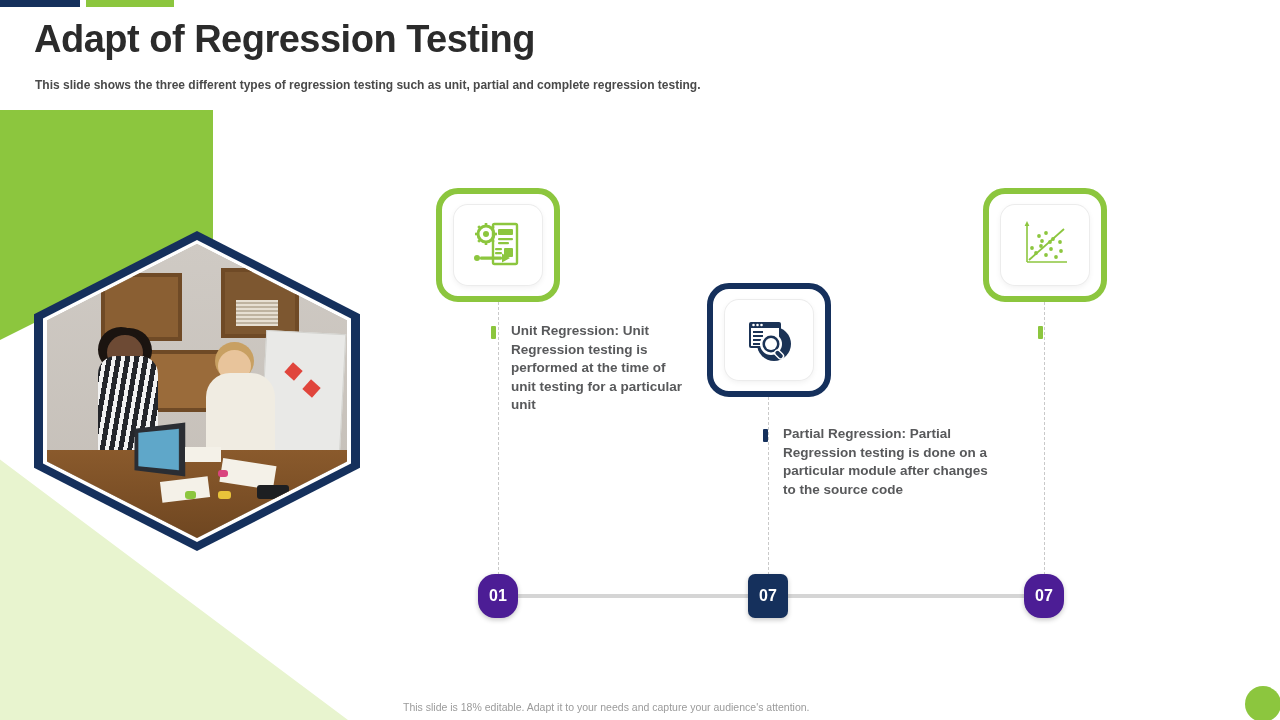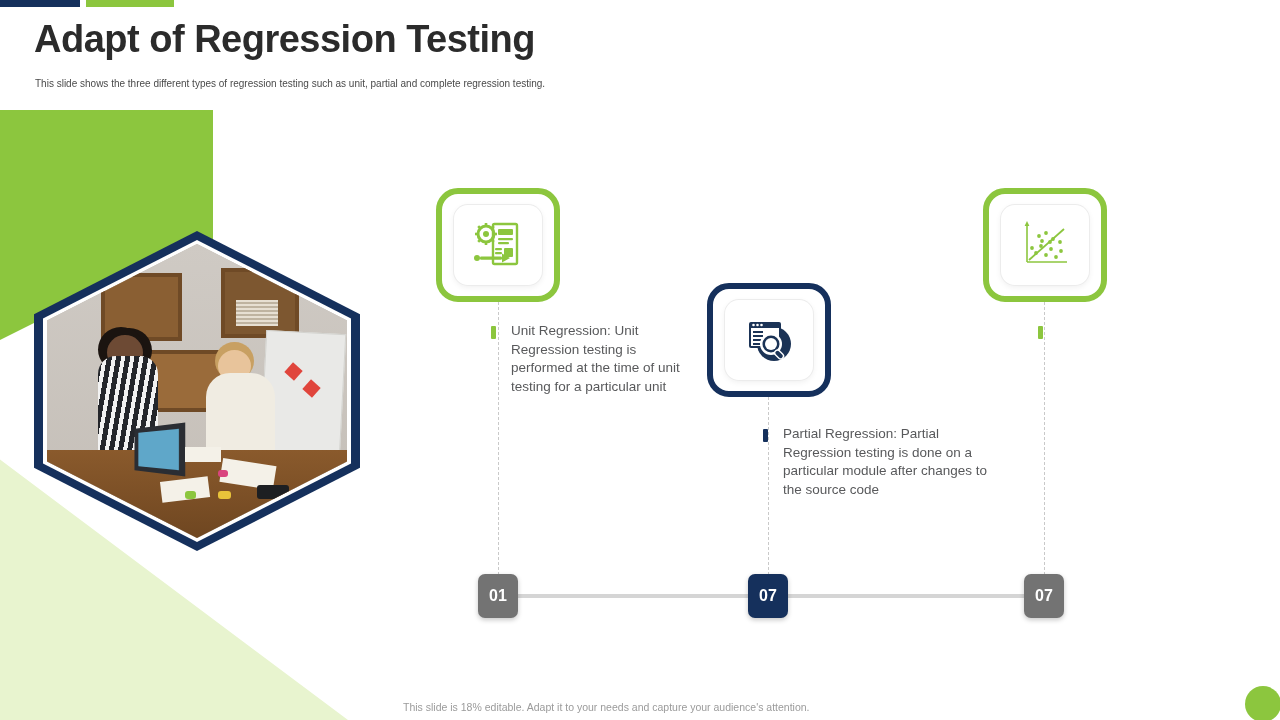--- a/index.html
+++ b/index.html
@@ -35,23 +35,24 @@
     left: 34px; top: 18px;
     font-size: 38px;
     font-weight: bold;
     letter-spacing: -0.5px;
     color: #2b2b2b;
     white-space: nowrap;
   }
   .page-subtitle {
     position: absolute;
     left: 35px; top: 78px;
-    font-size: 10px;
+    font-size: 12px;
     color: #4a4a4a;
     white-space: nowrap;
+    font-weight: bold;
   }
 
   
   .shape-pale {
     position: absolute;
     left: 0; top: 300px;
     width: 348px; height: 420px;
     background: #e8f4cf;
     clip-path: polygon(0 0, 0 100%, 100% 100%, 0 38%);
   }
@@ -167,21 +168,21 @@
   }
   #dash-1 { left: 498px; top: 302px; height: 278px; }
   #dash-2 { left: 768px; top: 397px; height: 183px; }
   #dash-3 { left: 1044px; top: 302px; height: 278px; }
 
   
   .desc {
     position: absolute;
     font-size: 13.5px;
     line-height: 18.5px;
-    font-weight: normal;
+    font-weight: bold;
     color: #58595b;
   }
   .desc .marker {
     position: absolute;
     left: -20px; top: 4px;
     width: 5px; height: 13px;
     border-radius: 1px;
   }
   .desc .marker.green { background: #8cc63e; }
   .desc .marker.navy  { background: #15305c; }
@@ -199,21 +200,21 @@
   .badge {
     position: absolute;
     width: 40px; height: 44px;
     border-radius: 7px;
     color: #ffffff;
     font-size: 16px;
     font-weight: bold;
     display: flex; align-items: center; justify-content: center;
     box-shadow: 0 2px 5px rgba(0,0,0,.22);
   }
-  .badge.green { background: #737373; }
+  .badge.green { background: #4c1d95; border-radius: 17px; }
   .badge.navy  { background: #15305c; }
   #badge-1 { left: 478px; top: 574px; }
   #badge-2 { left: 748px; top: 574px; }
   #badge-3 { left: 1024px; top: 574px; }
 
   
   .footer-note {
     position: absolute;
     left: 403px; top: 701px;
     font-size: 10.5px;

